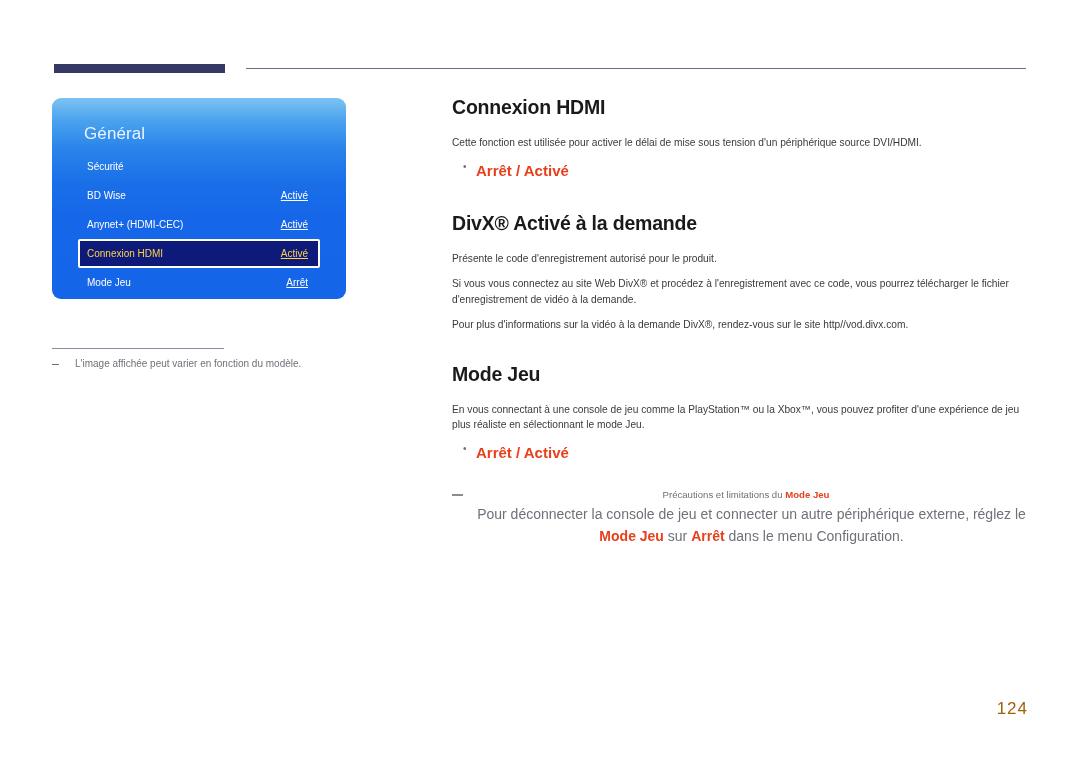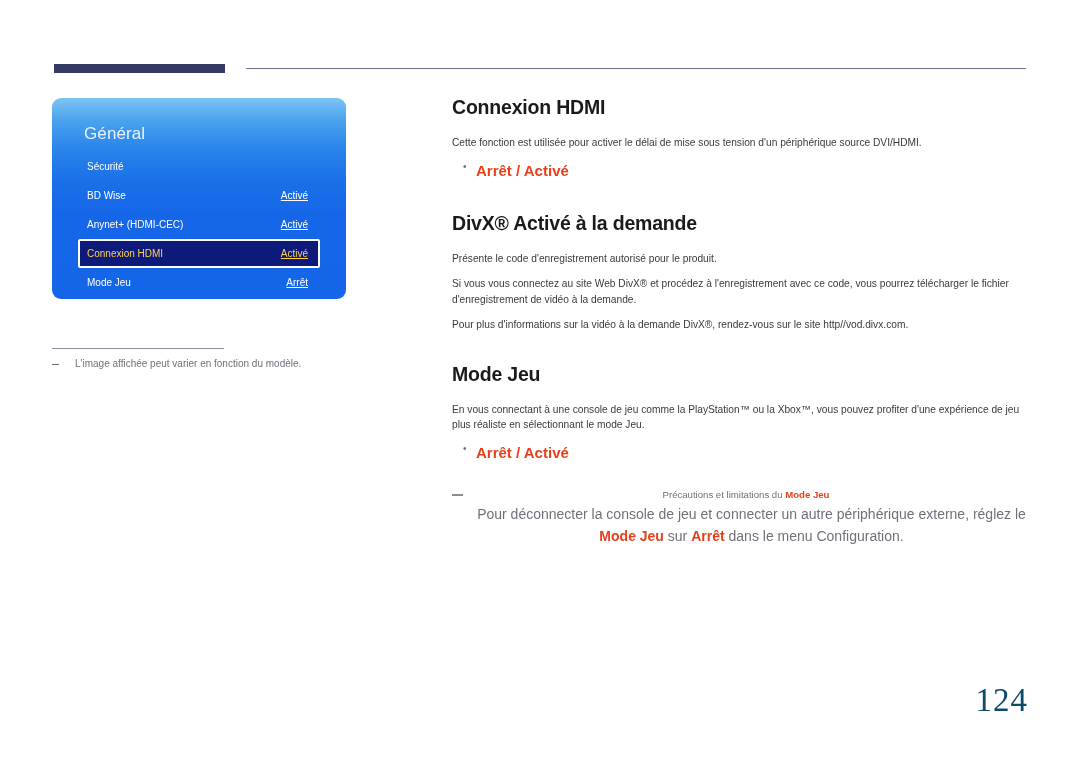--- a/index.html
+++ b/index.html
@@ -202,25 +202,24 @@
   .kw {
     color: #e8401c;
     font-weight: bold;
   }
 
   
   .page-num {
     position: absolute;
     right: 52px;
     bottom: 44px;
-    font-size: 33px;
-    color: #0c4a6e;
+    font-size: 17px;
+    color: #a16207;
     letter-spacing: 1px;
     font-weight: 300;
-    font-family: Liberation Serif, serif;
   }
 </style>
 </head>
 <body>
 
 <div class="top-rule">
   <div class="tab"></div>
   <div class="line"></div>
 </div>
 

